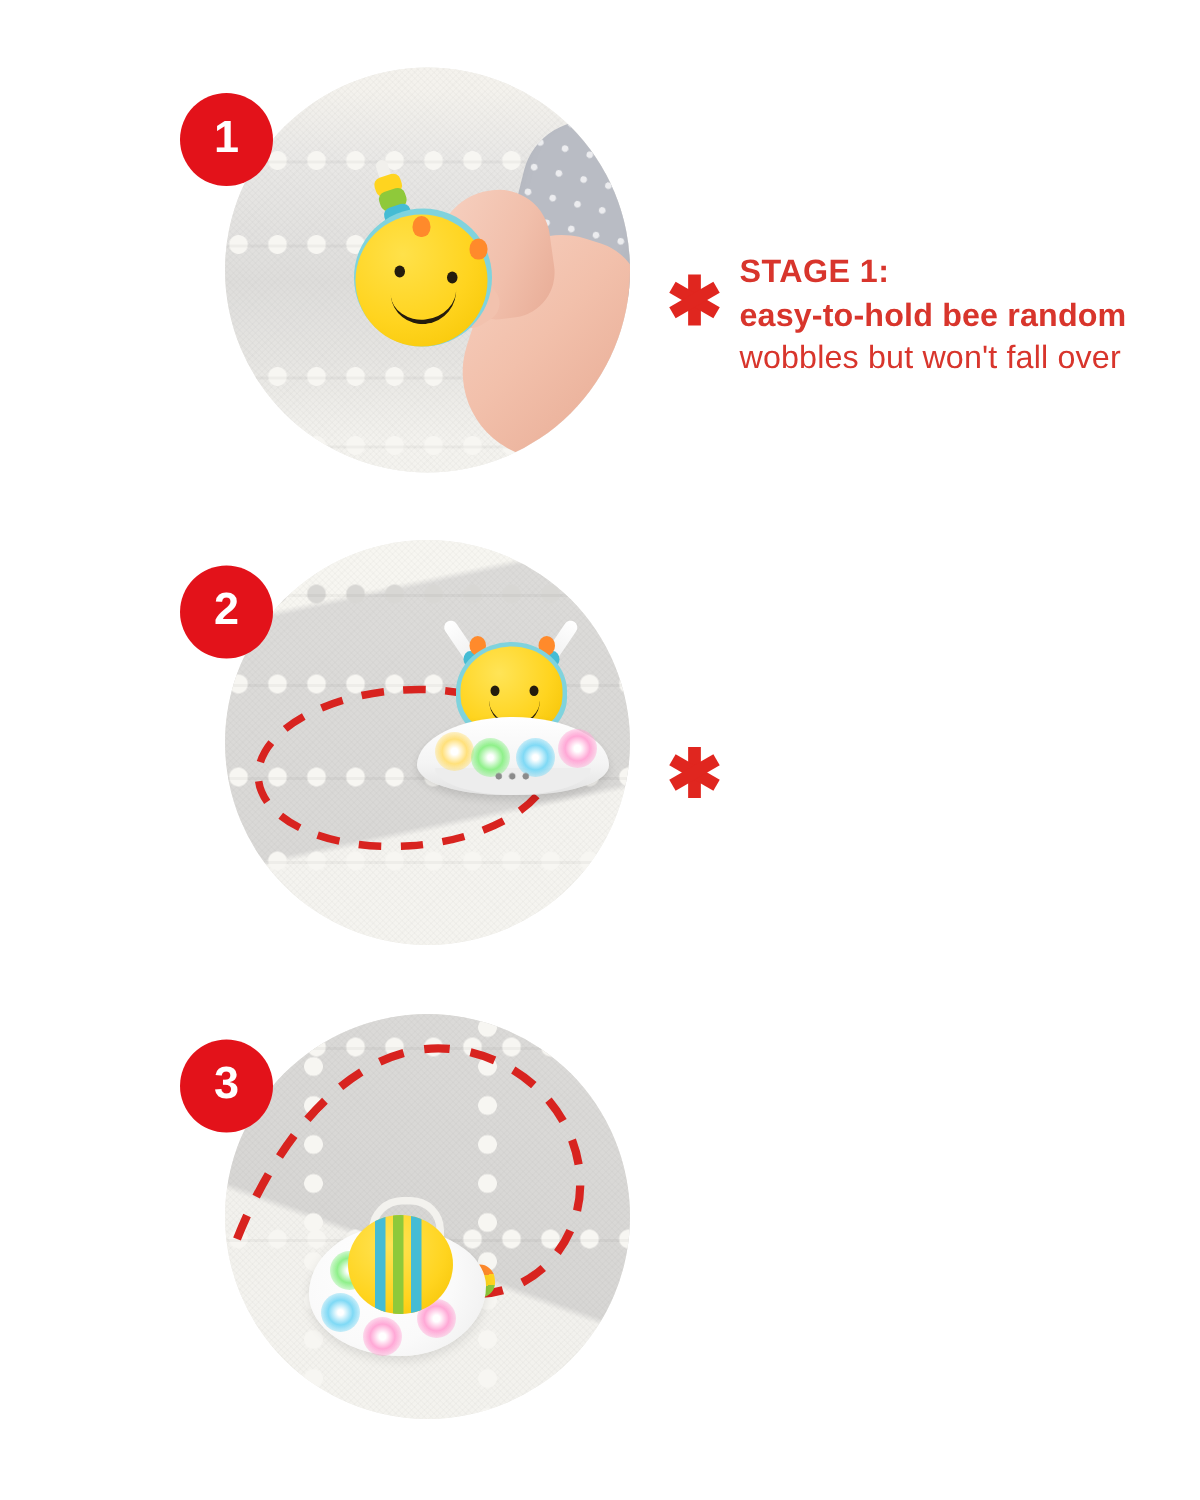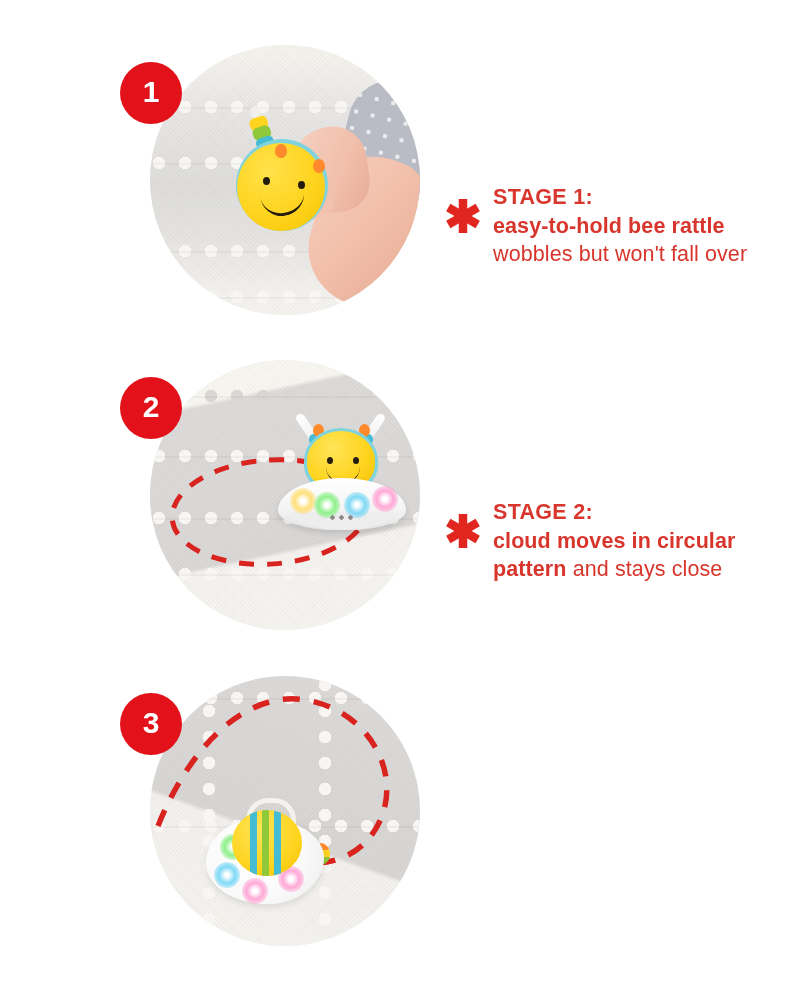--- a/index.html
+++ b/index.html
@@ -449,21 +449,20 @@
     width: 100%;
     height: 100%;
     pointer-events: none;
   }
 
   
   .stage-text {
     position: absolute;
     left: 443px;
     width: 330px;
-    margin-top: 16px;
   }
   .stage-text.t1 { top: 145px; }
   .stage-text.t2 { top: 145px; }
   .stage-text.t3 { top: 145px; }
 
   .asterisk-icon {
     position: absolute;
     left: 0;
     top: 13px;
     width: 40px;
@@ -563,21 +562,21 @@
     <div class="stage-text t1">
       <svg class="asterisk-icon" viewBox="0 0 40 40">
         <g stroke="#e0261f" stroke-width="8.5" stroke-linecap="butt">
           <line x1="20" y1="3" x2="20" y2="37"></line>
           <line x1="5.3" y1="11.5" x2="34.7" y2="28.5"></line>
           <line x1="5.3" y1="28.5" x2="34.7" y2="11.5"></line>
         </g>
       </svg>
       <div class="copy">
         <span class="hdr">STAGE 1:</span><br>
-        <span class="b">easy-to-hold bee rattle</span><span class="n"> wobbles but won't fall over</span>
+        <span class="b">easy-to-hold bee random</span><span class="n"> wobbles but won't fall over</span>
       </div>
     </div>
   </div>
 
   <div class="stage-row r2">
 
     <div class="photo-circle">
       <div class="mat mat-base2"></div>
       <div class="mat mat-tex"></div>
       <div class="seam dark" style="top:36px">
@@ -628,24 +627,20 @@
     </div>
 
     <div class="stage-text t2">
       <svg class="asterisk-icon" viewBox="0 0 40 40">
         <g stroke="#e0261f" stroke-width="8.5" stroke-linecap="butt">
           <line x1="20" y1="3" x2="20" y2="37"></line>
           <line x1="5.3" y1="11.5" x2="34.7" y2="28.5"></line>
           <line x1="5.3" y1="28.5" x2="34.7" y2="11.5"></line>
         </g>
       </svg>
-      <div class="copy">
-        <span class="hdr">STAGE 2:</span><br>
-        <span class="b">cloud moves in circular pattern</span><span class="n"> and stays close</span>
-      </div>
     </div>
   </div>
 
   <div class="stage-row r3">
 
     <div class="photo-circle">
       <div class="mat mat-base3"></div>
       <div class="mat mat-tex"></div>
       <div class="seam" style="top:22px">
           <div class="seam-line"></div>

